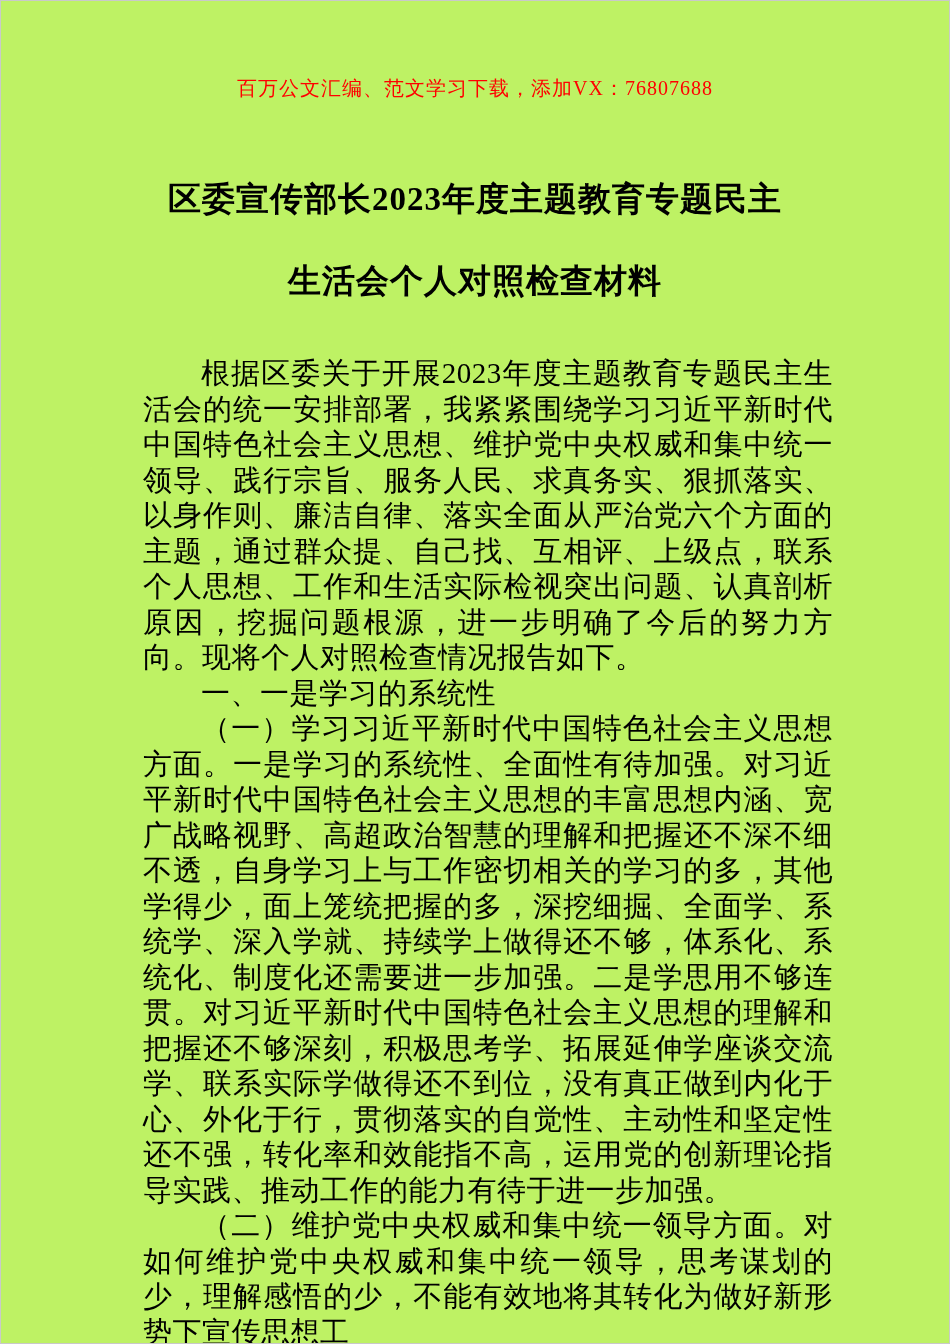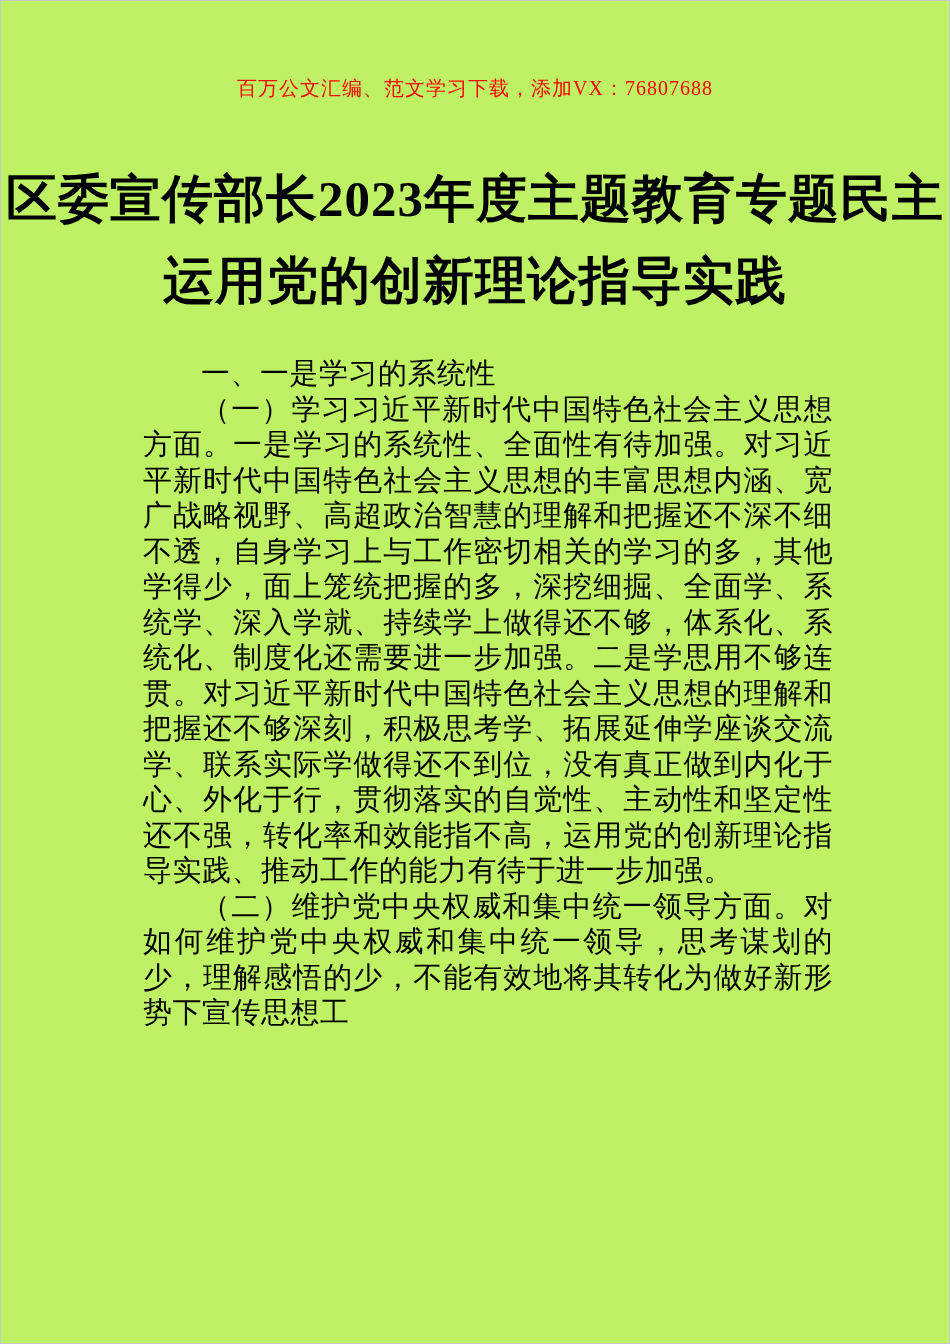--- a/index.html
+++ b/index.html
@@ -20,21 +20,21 @@
     margin-top: 74px;
     text-align: center;
     font-size: 20px;
     letter-spacing: 1px;
     color: #ff0000;
     font-family: "Liberation Serif", "DejaVu Serif", serif;
   }
   .title {
     margin-top: 56px;
     text-align: center;
-    font-size: 51px;
+    font-size: 33px;
     font-weight: 700;
     line-height: 82px;
     color: #000000;
     font-family: "Liberation Serif", "DejaVu Serif", serif;
   }
   .title .title-line {
     display: block;
     letter-spacing: 1px;
   }
   .content {
@@ -53,22 +53,23 @@
 </style>
 </head>
 <body>
 
 <div class="page">
 
   <div class="notice">百万公文汇编、范文学习下载，添加VX：76807688</div>
 
   <h1 class="title">
     <span class="title-line">区委宣传部长2023年度主题教育专题民主</span>
-    <span class="title-line">运用党的创新理论指导实践</span>
+    <span class="title-line">生活会个人对照检查材料</span>
   </h1>
 
   <div class="content">
+    <p>根据区委关于开展2023年度主题教育专题民主生活会的统一安排部署，我紧紧围绕学习习近平新时代中国特色社会主义思想、维护党中央权威和集中统一领导、践行宗旨、服务人民、求真务实、狠抓落实、以身作则、廉洁自律、落实全面从严治党六个方面的主题，通过群众提、自己找、互相评、上级点，联系个人思想、工作和生活实际检视突出问题、认真剖析原因，挖掘问题根源，进一步明确了今后的努力方向。现将个人对照检查情况报告如下。</p>
     <p>一、一是学习的系统性</p>
     <p>（一）学习习近平新时代中国特色社会主义思想方面。一是学习的系统性、全面性有待加强。对习近平新时代中国特色社会主义思想的丰富思想内涵、宽广战略视野、高超政治智慧的理解和把握还不深不细不透，自身学习上与工作密切相关的学习的多，其他学得少，面上笼统把握的多，深挖细掘、全面学、系统学、深入学就、持续学上做得还不够，体系化、系统化、制度化还需要进一步加强。二是学思用不够连贯。对习近平新时代中国特色社会主义思想的理解和把握还不够深刻，积极思考学、拓展延伸学座谈交流学、联系实际学做得还不到位，没有真正做到内化于心、外化于行，贯彻落实的自觉性、主动性和坚定性还不强，转化率和效能指不高，运用党的创新理论指导实践、推动工作的能力有待于进一步加强。</p>
     <p>（二）维护党中央权威和集中统一领导方面。对如何维护党中央权威和集中统一领导，思考谋划的少，理解感悟的少，不能有效地将其转化为做好新形势下宣传思想工</p>
   </div>
 
 </div>
 
 </body></html>

